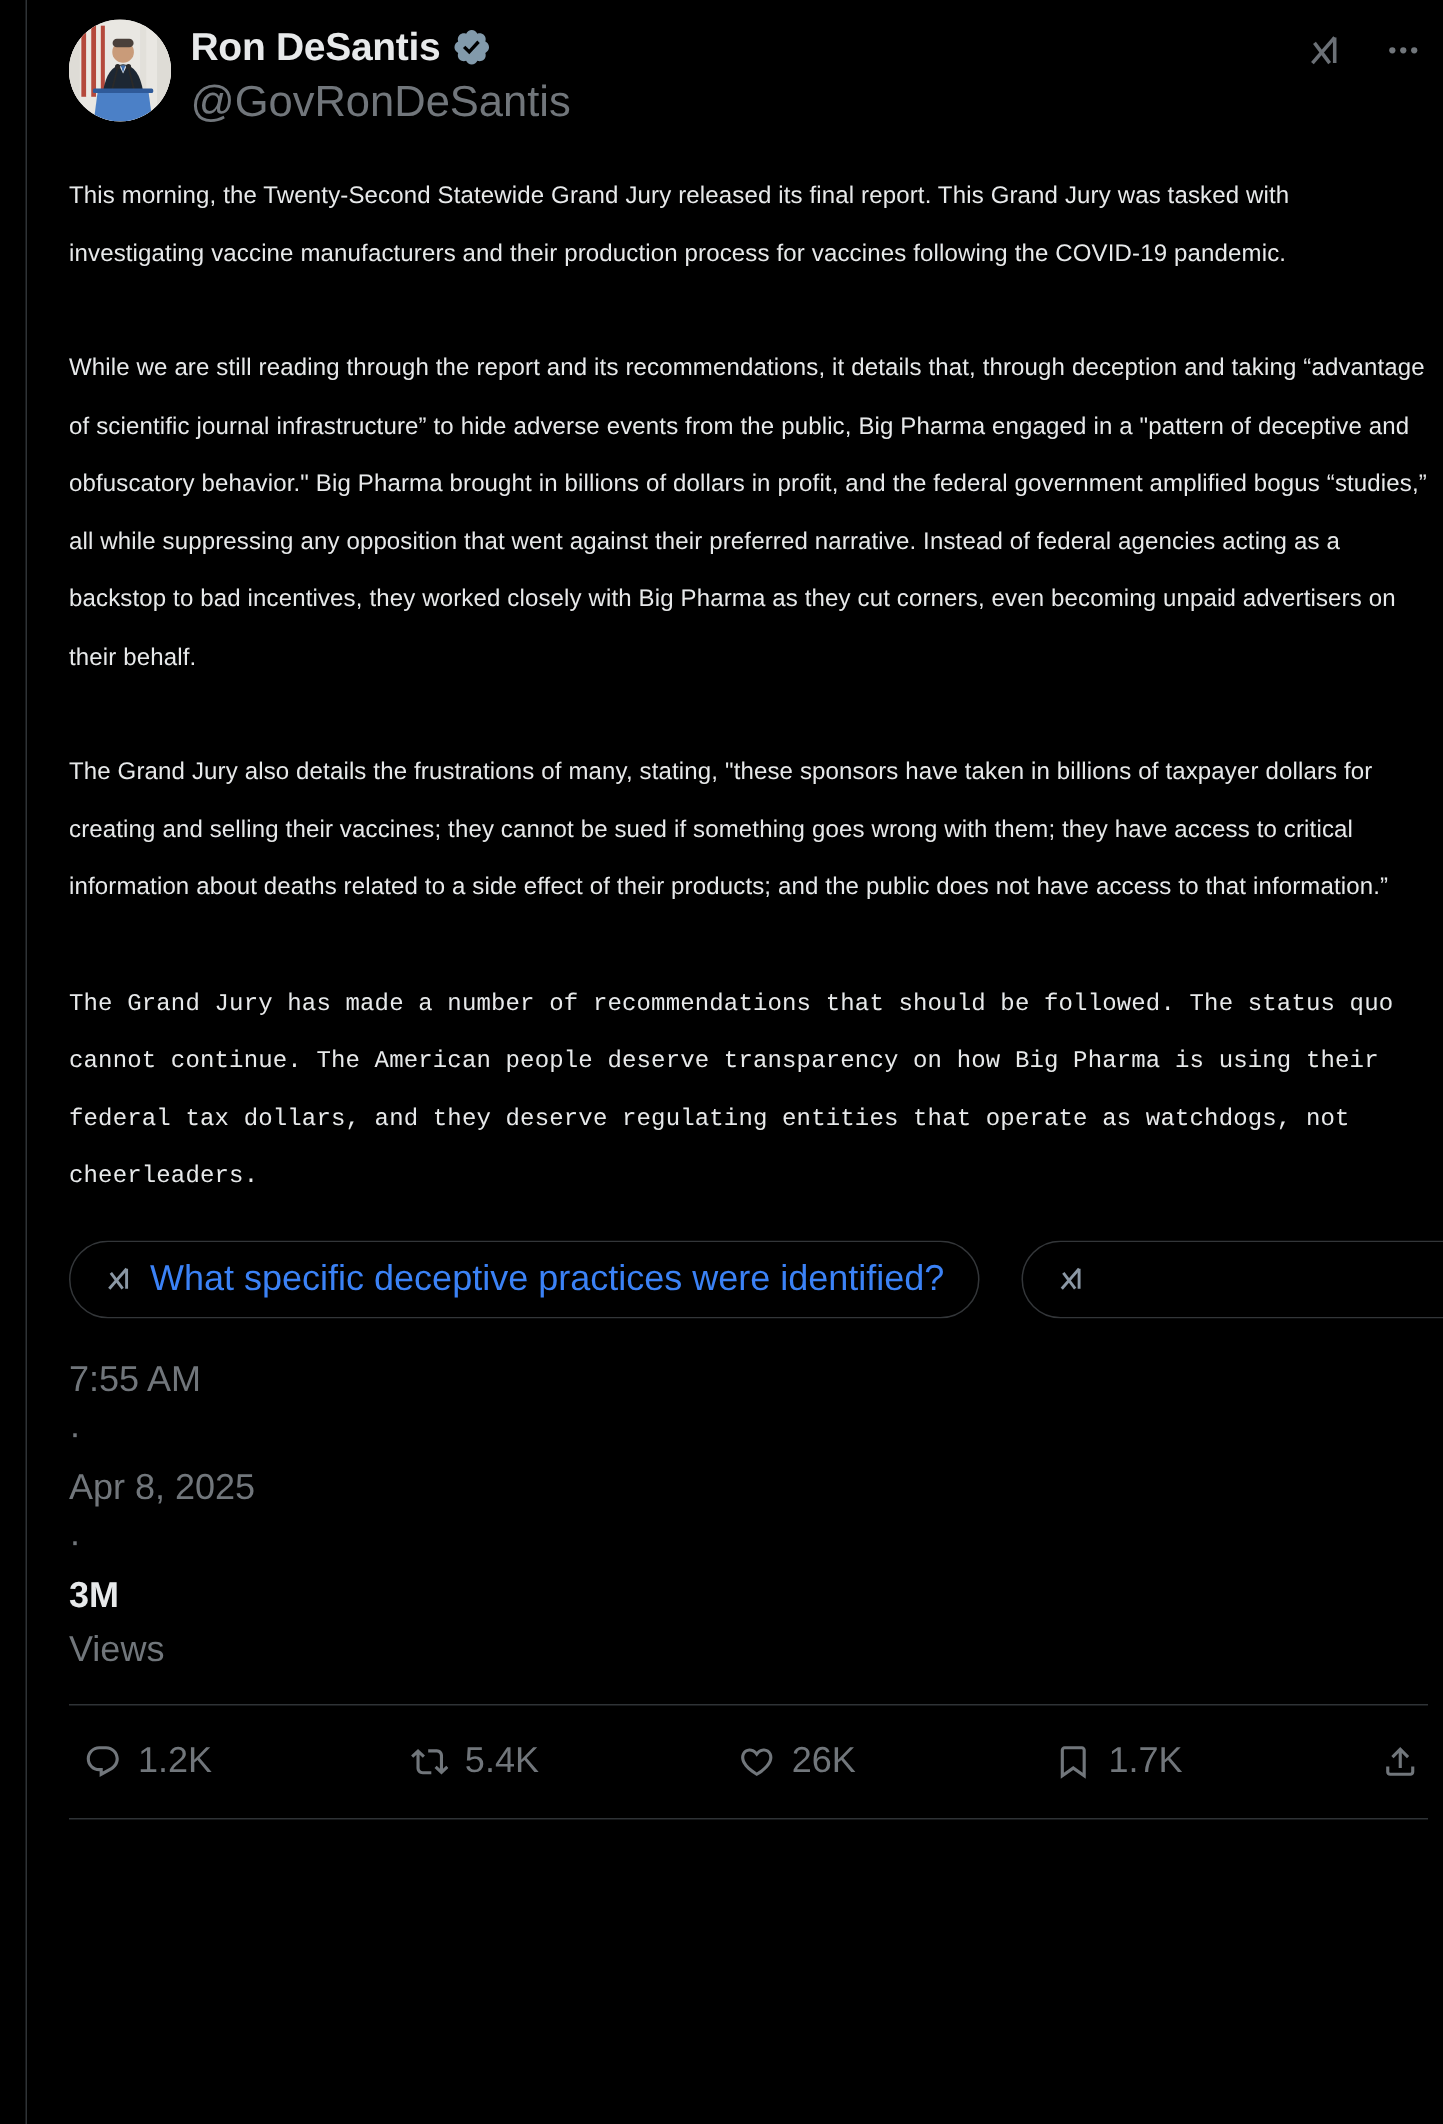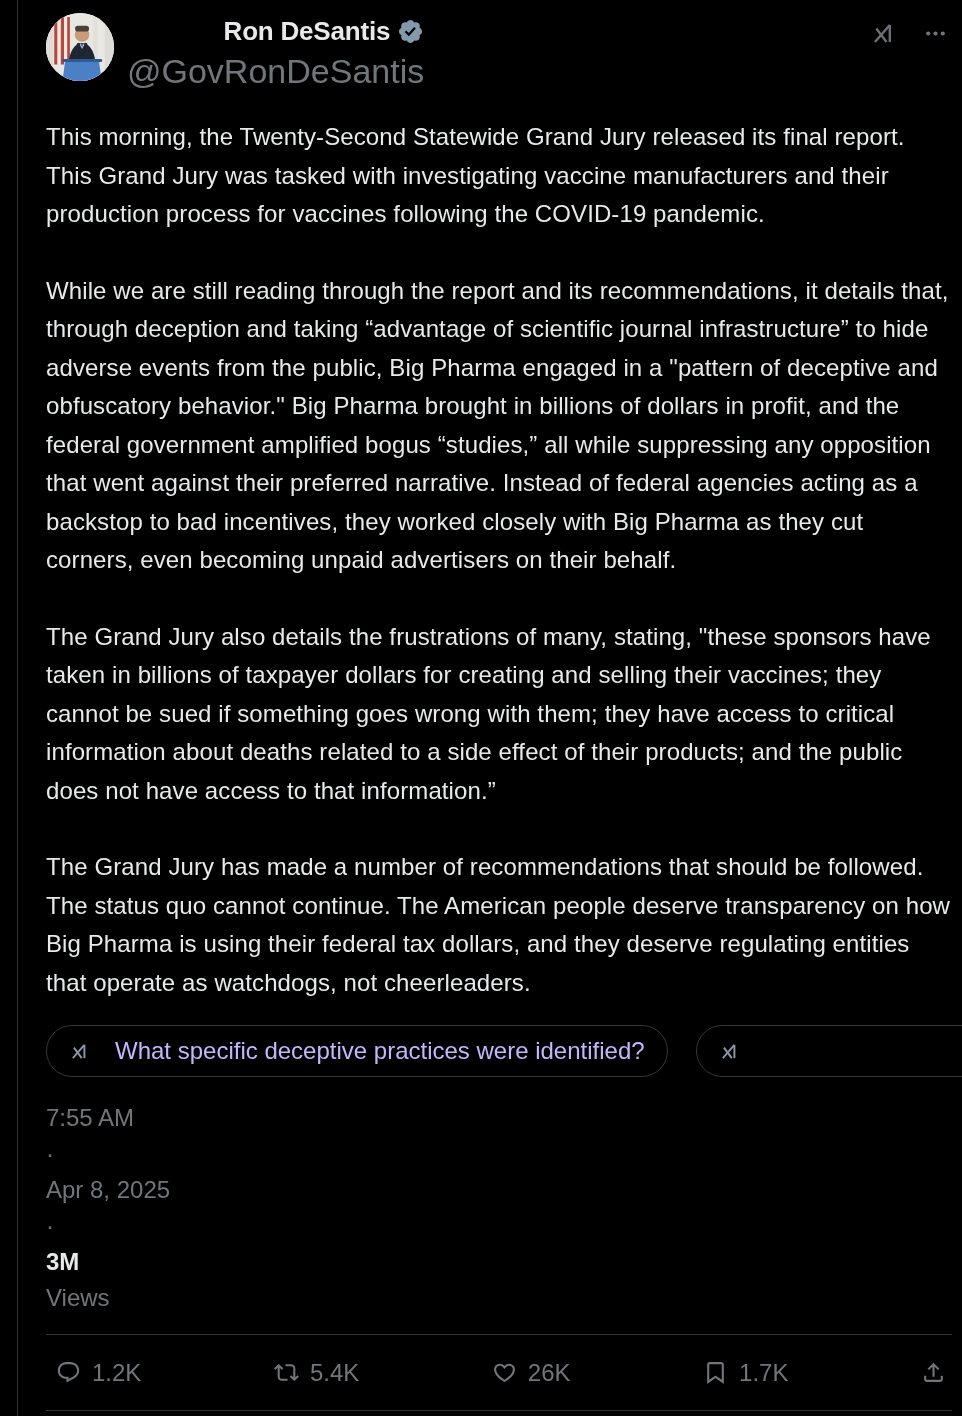--- a/index.html
+++ b/index.html
@@ -32,72 +32,72 @@
   }
   .avatar {
     width: 68px; height: 68px;
     border-radius: 50%;
     overflow: hidden;
     flex: none;
     background: #e9e7e2;
   }
   .avatar svg { display: block; width: 100%; height: 100%; }
   .author-block { margin-left: 13px; padding-top: 3px; }
-  .author-name-row { display: flex; align-items: center; gap: 7px; justify-content: flex-end; }
+  .author-name-row { display: flex; align-items: center; gap: 7px; }
   .author-name {
     font-size: 26px;
     font-weight: 700;
     color: #e7e9ea;
     letter-spacing: -0.2px;
   }
   .verified-badge { width: 27px; height: 27px; display: inline-block; }
   .author-handle {
     margin-top: 5px;
-    font-size: 34px;
+    font-size: 29px;
     color: #71767b;
   }
   .header-actions {
     position: absolute;
     right: 14px; top: 7px;
     display: flex;
     align-items: center;
     gap: 26px;
   }
   .icon-btn { background: none; border: none; cursor: pointer; padding: 0; display: flex; }
   
   .tweet-body {
     margin-top: 27px;
     width: 906px;
-    font-size: 24px;
+    font-size: 16px;
     line-height: 38.5px;
     color: #e7e9ea;
     letter-spacing: 0.1px;
   }
   .tweet-body p { margin-bottom: 38px; }
-  .tweet-body p:last-child { margin-bottom: 0; }
+  .tweet-body p:last-child { margin-bottom: 0; font-family: Liberation Mono, monospace; }
   
   .grok-suggestions {
     margin-top: 23px;
     display: flex;
     gap: 28px;
     white-space: nowrap;
     overflow: hidden;
     width: 944px;
   }
   .grok-pill {
     display: inline-flex;
     align-items: center;
-    gap: 25px;
+    gap: 10px;
     border: 1px solid #333639;
     border-radius: 9999px;
     background: transparent;
     padding: 11px 22px;
     font-family: "Liberation Sans", sans-serif;
     font-size: 24px;
-    color: #c4b5fd;
+    color: #3b82f6;
     cursor: pointer;
     flex: none;
   }
   .grok-pill.clipped { min-width: 460px; justify-content: flex-start; }
   .grok-pill svg { flex: none; }
   
   .tweet-meta {
     margin-top: 27px;
     display: flex;
     align-items: baseline;

